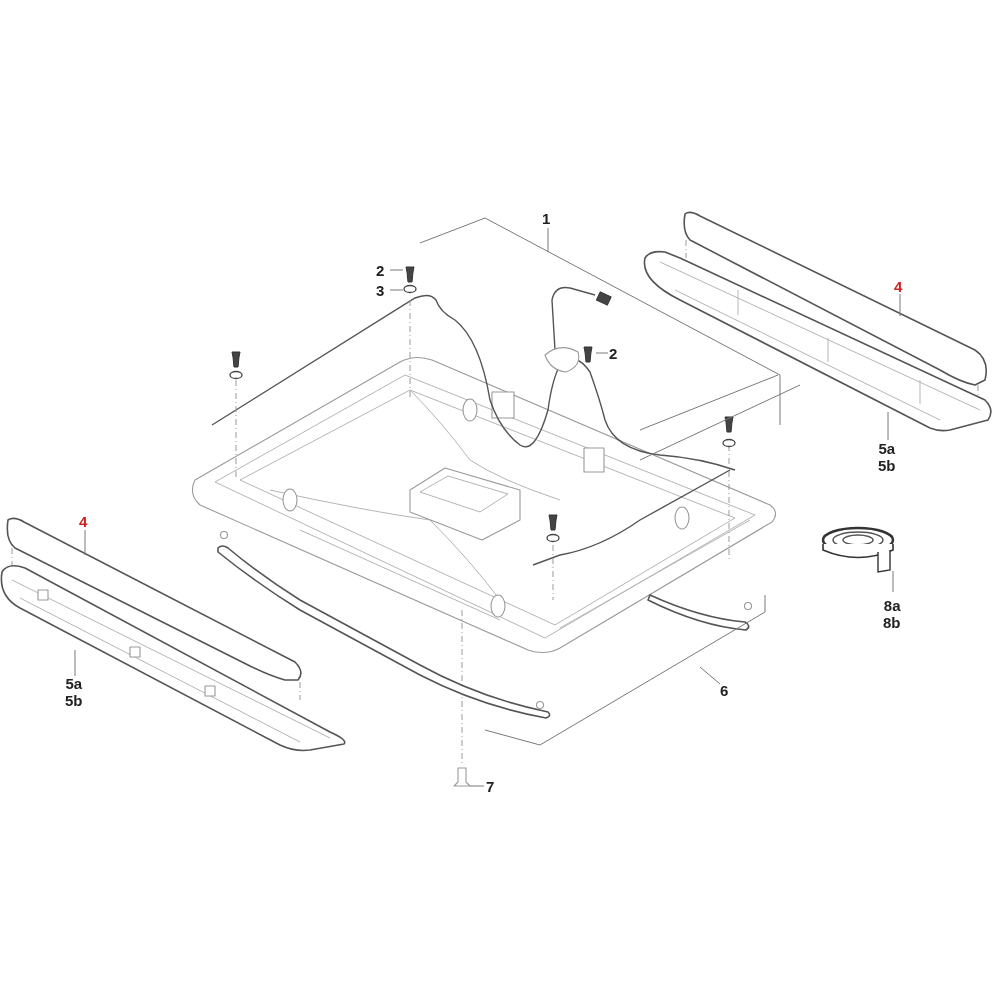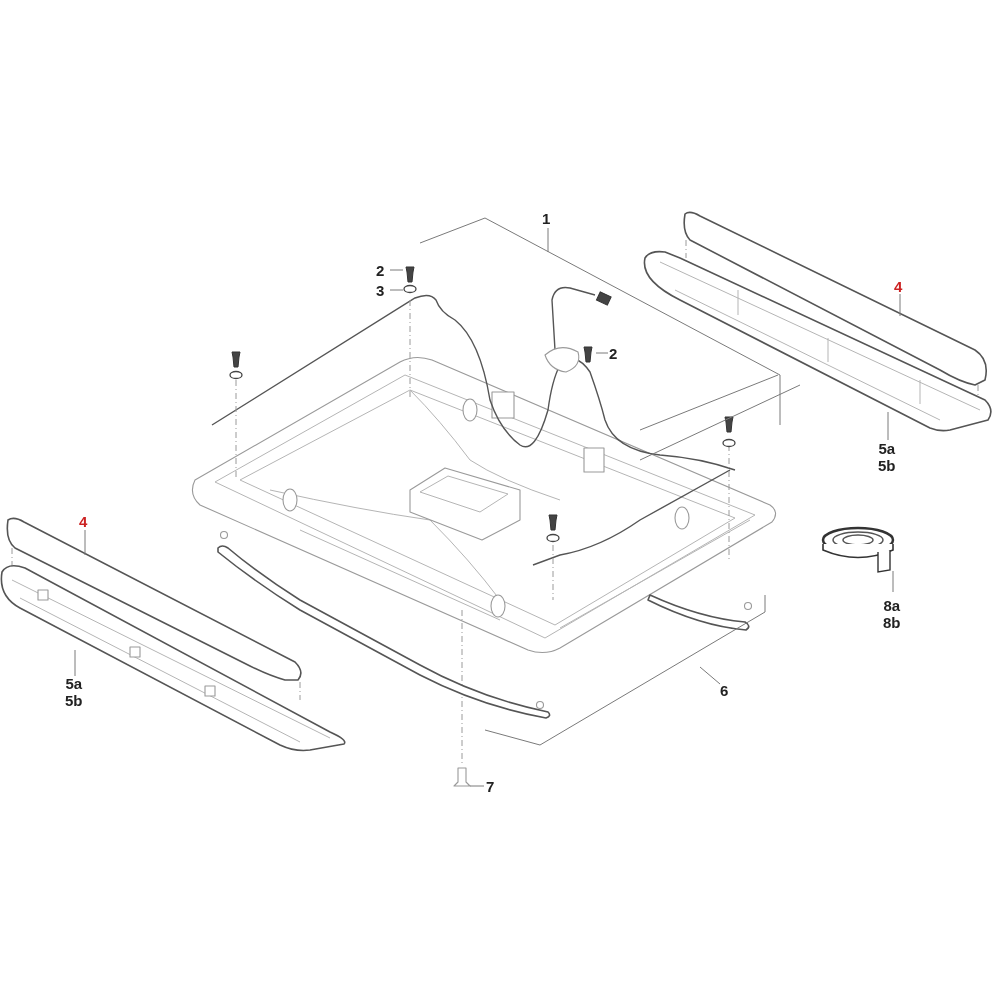--- a/index.html
+++ b/index.html
@@ -139,15 +139,15 @@
   <div class="label" style="left:376px; top:282px;">3</div>
   <div class="label" style="left:609px; top:345px;">2</div>
   <div class="label red" style="left:894px; top:278px;">4</div>
   <div class="label" style="left:878px; top:440px;">5a
 5b</div>
   <div class="label red" style="left:79px; top:513px;">4</div>
   <div class="label" style="left:65px; top:675px;">5a
 5b</div>
   <div class="label" style="left:720px; top:682px;">6</div>
   <div class="label" style="left:486px; top:778px;">7</div>
-  <div class="label" style="left:883px; top:597px;">8a
+  <div class="label" style="left:883px; top:597px;text-align:right;">8a
 8b</div>
 </div>
 
 </body></html>

